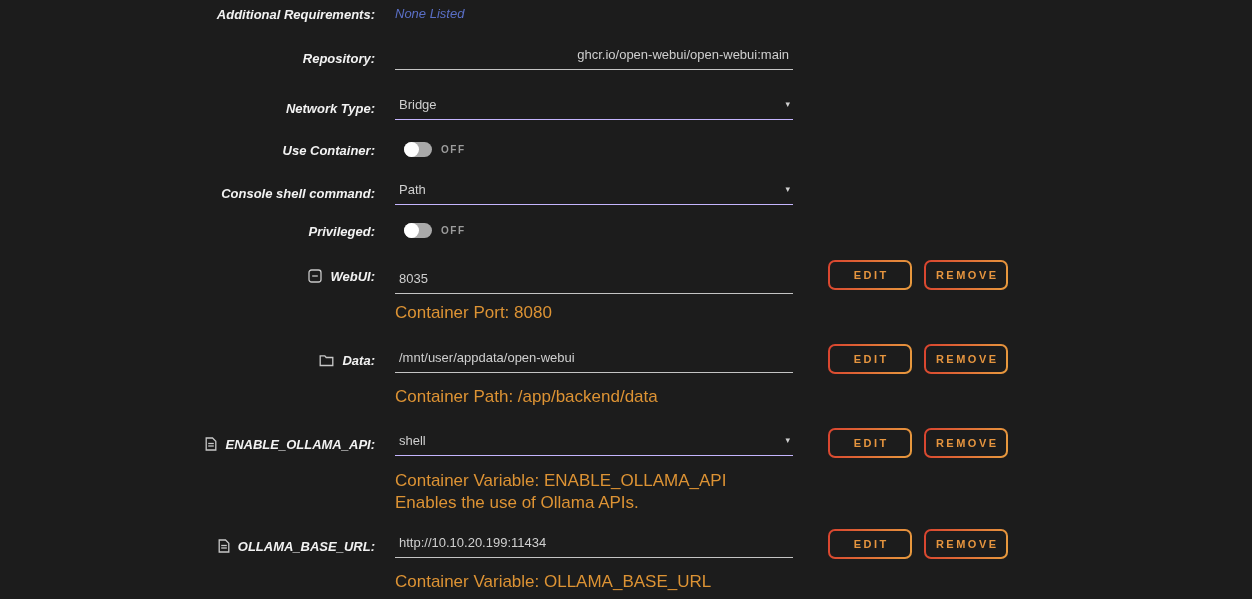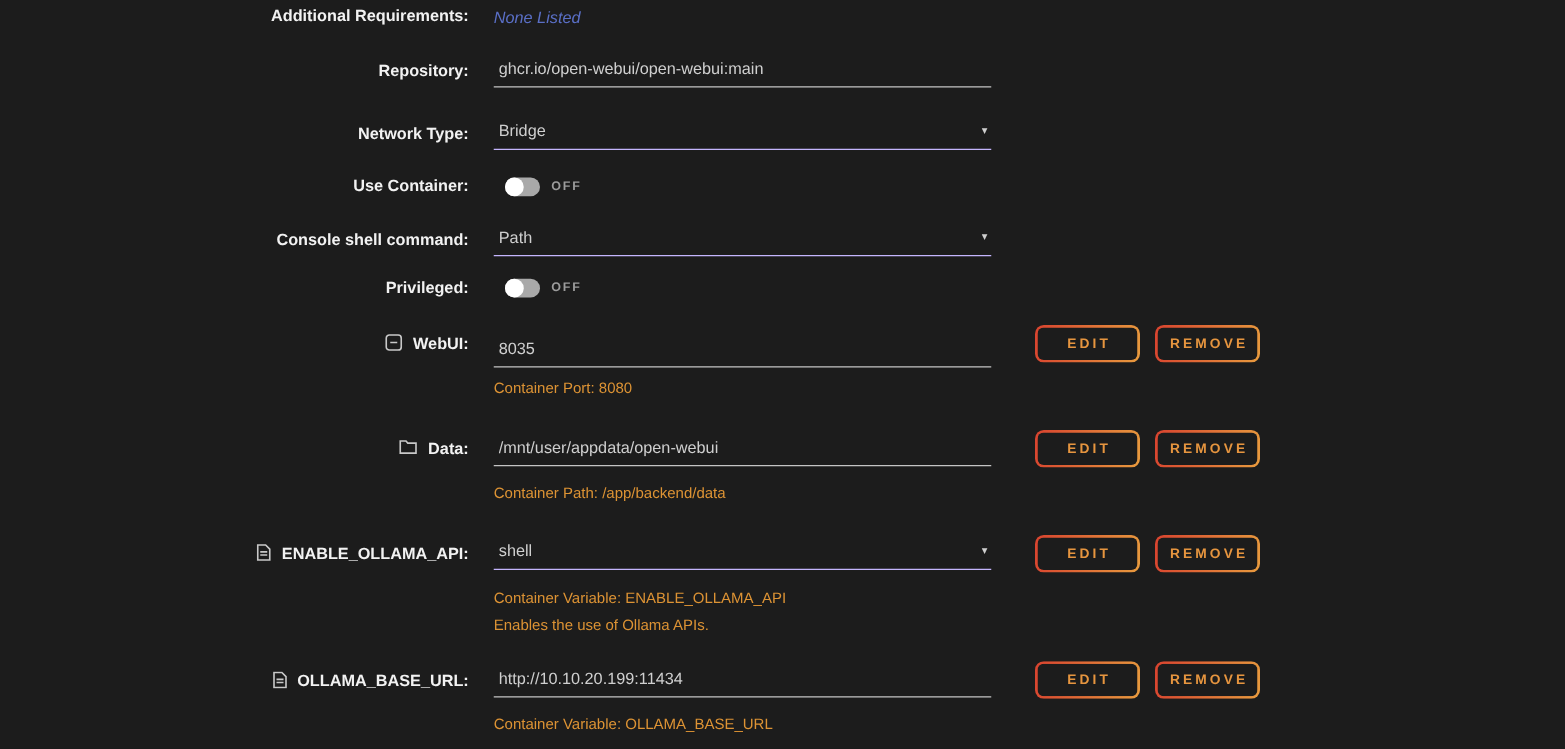--- a/index.html
+++ b/index.html
@@ -7,22 +7,22 @@
     width: 1252px; height: 599px;
     background: #1c1c1c;
     font-family: "Liberation Sans", sans-serif;
     overflow: hidden;
   }
   .stage { position: relative; width: 1252px; height: 599px; background: #1c1c1c; }
 
   
   .lbl {
     position: absolute; left: 0; width: 375px; height: 18px;
-    display: flex; justify-content: flex-end; align-items: flex-start; gap: 8px;
-    font-size: 13px; font-weight: bold; color: #f2f2f2; white-space: nowrap;
+    display: flex; justify-content: flex-end; align-items: center; gap: 8px;
+    font-size: 13px; font-weight: bold; color: #f2f2f2; white-space: nowrap; font-style: italic;
   }
   .lbl .ficon { display: flex; align-items: center; }
 
   
   .value-link {
     position: absolute; left: 395px; font-size: 13px; font-style: italic;
     color: #5a6fc6; cursor: pointer; white-space: nowrap;
   }
   .tinput {
     position: absolute; left: 395px; width: 398px; height: 26px; box-sizing: border-box;
@@ -62,39 +62,39 @@
     background-origin: border-box; background-clip: padding-box, border-box;
     display: flex; align-items: center; justify-content: center;
     font-size: 11px; font-weight: bold; letter-spacing: 2.5px; text-indent: 2.5px;
     color: #e6953f; cursor: pointer; margin-left: 23px;
   }
   .btn.edit { left: 805px; }
   .btn.remove { left: 901px; }
 
   
   .desc {
-    position: absolute; left: 395px; font-size: 12px; color: #dd9334; white-space: nowrap;
+    position: absolute; left: 395px; font-size: 17px; color: #dd9334; white-space: nowrap;
   }
 
   svg.icon { stroke: #c8c8c8; fill: none; stroke-width: 1.3; }
 </style>
 </head>
 <body>
 
 <div class="stage">
 
   <div class="lbl" style="top:5px">
     <span>Additional Requirements:</span>
   </div>
   <a class="value-link" style="top:6px">None Listed</a>
 
   <div class="lbl" style="top:49px">
     <span>Repository:</span>
   </div>
-  <input class="tinput" style="top: 44px;" value="ghcr.io/open-webui/open-webui:main">
+  <input class="tinput" style="top: 44px; text-align: right;" value="ghcr.io/open-webui/open-webui:main">
 
   <div class="lbl" style="top:99px">
     <span>Network Type:</span>
   </div>
   <div class="tselect" style="top:94px">
     <span>Bridge</span>
     <span class="arrow">▾</span>
   </div>
 
   <div class="lbl" style="top:141px">

